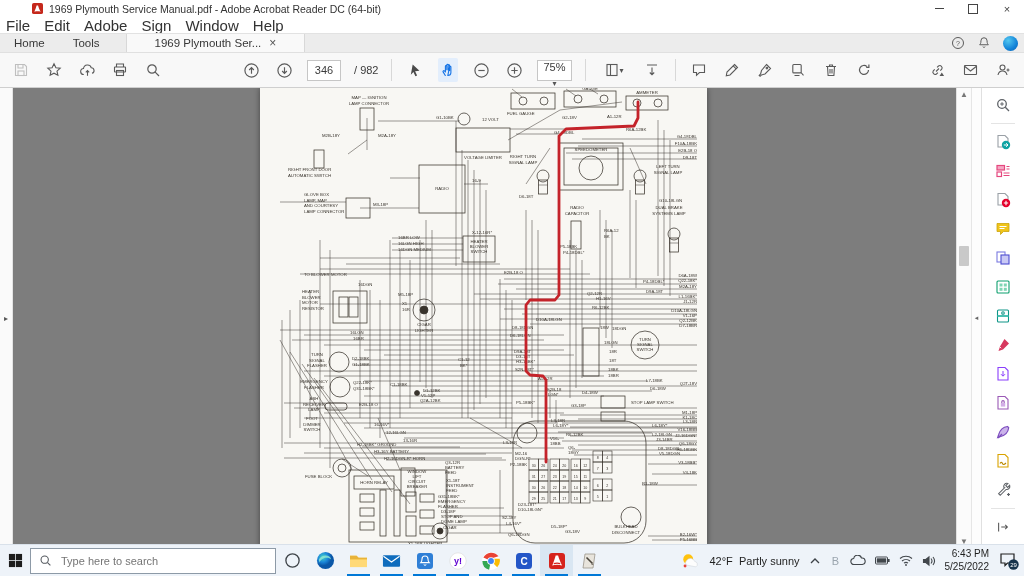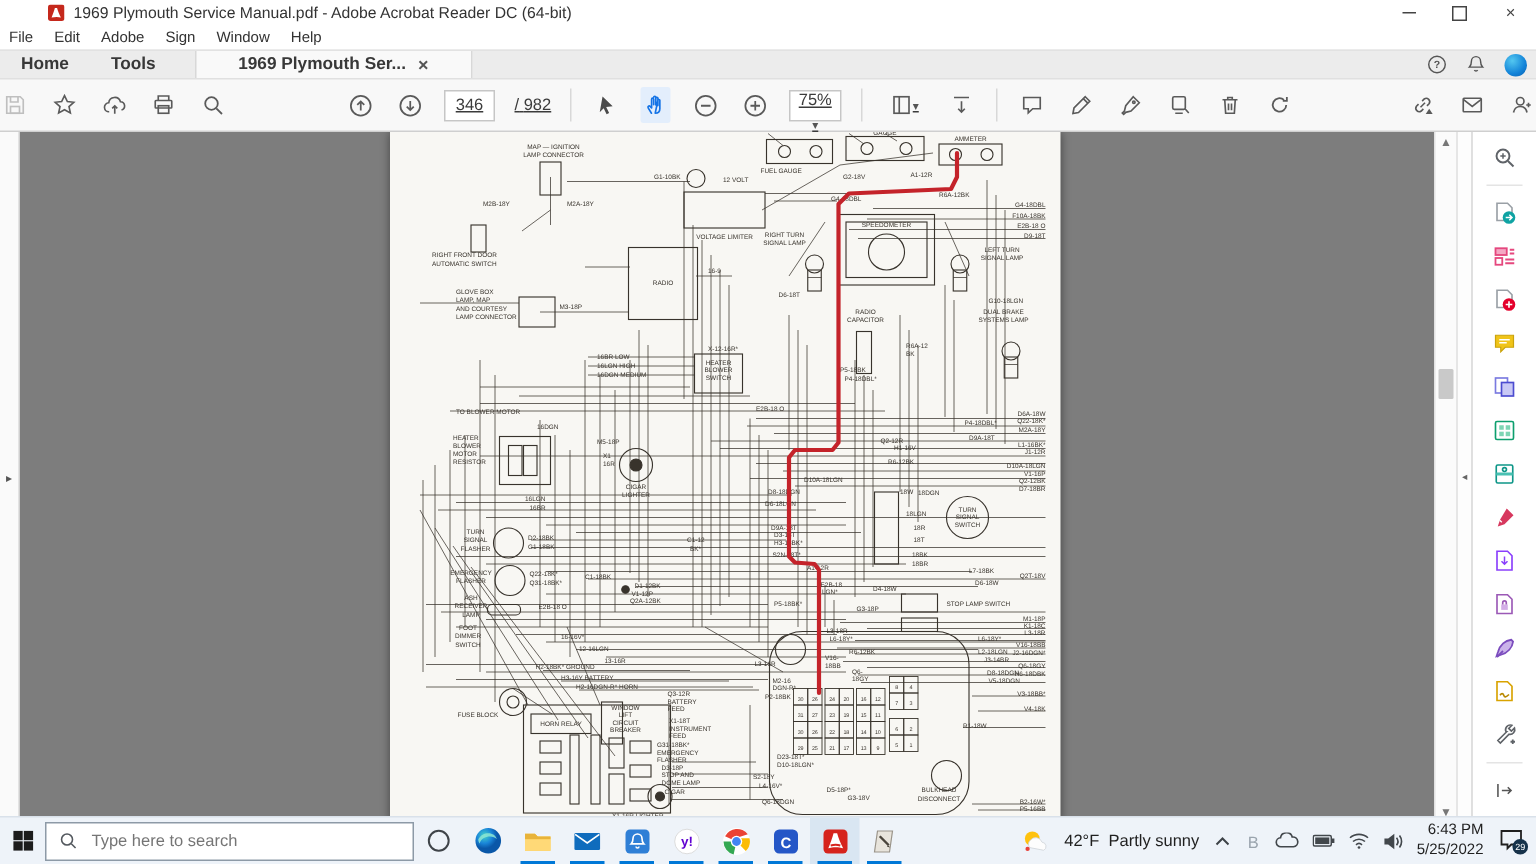--- a/index.html
+++ b/index.html
@@ -6,31 +6,31 @@
   body{width:1024px;height:576px;overflow:hidden;font-family:"Liberation Sans",sans-serif;background:#fff;position:relative;}
   svg{display:block;}
   
   .titlebar{height:17px;display:flex;align-items:center;background:#ffffff;font-size:10.5px;color:#333;padding-left:26px;}
   .titlebar .appico{margin:0 6px 0 6px;}
   .wctrls{margin-left:auto;display:flex;height:100%;}
   .wbtn{width:34px;height:100%;display:flex;align-items:center;justify-content:center;color:#444;font-size:11px;}
   .glyph-min{width:9px;border-top:1px solid #444;}
   .glyph-max{width:8px;height:8px;border:1px solid #444;}
   
-  .menubar{height:16px;display:flex;align-items:center;background:#fff;font-size:10px;color:#333;padding-left:6px;gap:14px;}
+  .menubar{height:16px;display:flex;align-items:center;background:#fff;font-size:15px;color:#333;padding-left:6px;gap:14px;}
   .menu-item{cursor:default;}
   
-  .tabbar{height:18px;background:#ececec;border-top:1px solid #e2e2e2;display:flex;align-items:stretch;font-size:11.5px;color:#383838;position:relative;font-weight:bold;}
+  .tabbar{height:18px;background:#ececec;border-top:1px solid #e2e2e2;display:flex;align-items:stretch;font-size:11.5px;color:#383838;position:relative;}
   .tab{display:flex;align-items:center;padding:0 14px;gap:8px;}
   .tab.active{background:#f9f9f9;border-left:1px solid #d8d8d8;border-right:1px solid #d8d8d8;margin-left:12px;padding:0 28px;}
   .tclose{color:#555;font-size:12px;line-height:1;}
   .tabbar-right{position:absolute;right:6px;top:0;height:100%;display:flex;align-items:center;gap:12px;}
   .avatar{width:15px;height:15px;border-radius:50%;background:radial-gradient(circle at 35% 30%,#53c7f0,#1283d8 60%,#0b5fb0);}
   
-  .toolbar{height:34px;background:#f8f8f8;border-top:1px solid #e0e0e0;border-bottom:1px solid #cfcfcf;display:flex;align-items:center;padding:0 0;gap:13px;font-size:11px;color:#3b3b3b;text-decoration:underline;}
+  .toolbar{height:34px;background:#f8f8f8;border-top:1px solid #e0e0e0;border-bottom:1px solid #cfcfcf;display:flex;align-items:center;padding:0 11px;gap:13px;font-size:11px;color:#3b3b3b;}
   .tbtn{display:flex;align-items:center;justify-content:center;width:20px;height:24px;}
   .tbtn.active-tool{background:#e3eefc;border-radius:2px;}
   .tdivider{width:1px;height:22px;background:#d8d8d8;}
   .pagebox{width:32px;height:19px;border:1px solid #c6c6c6;background:#fff;text-align:center;line-height:19px;}
   .zoombox{height:19px;border:1px solid #c6c6c6;background:#fff;display:flex;align-items:center;padding:0 5px;gap:6px;flex-direction:column;}
   .caret{font-size:8px;color:#555;}
   .tb-spacer{width:52px;}
   .tb-flex{flex:1;}
   
   .content{position:relative;height:460px;background:#7d7d7d;display:flex;}

